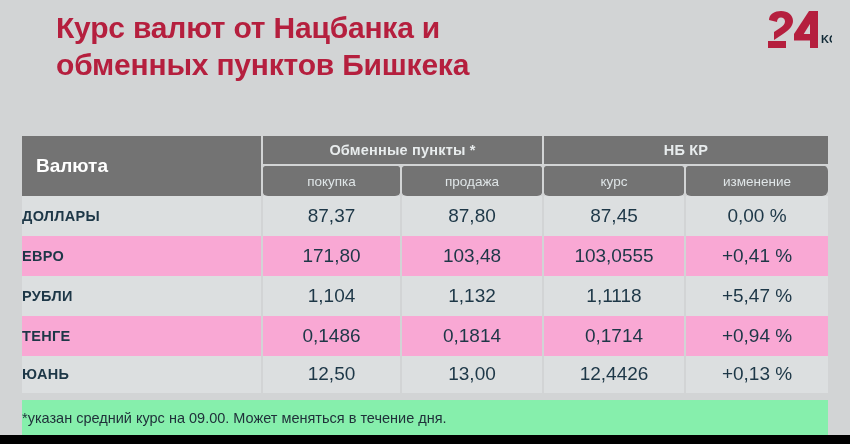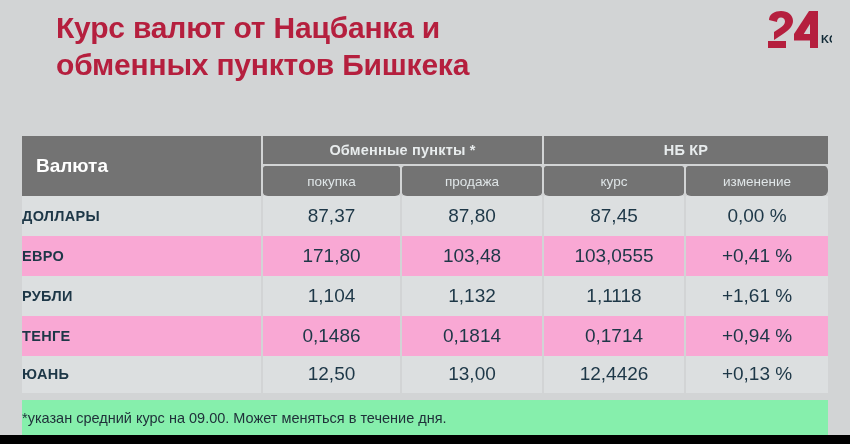--- a/index.html
+++ b/index.html
@@ -207,21 +207,21 @@
       <td class="num-cell">103,48</td>
       <td class="num-cell">103,0555</td>
       <td class="num-cell">+0,41 %</td>
     </tr>
 
     <tr class="data-row row-odd">
       <td class="cur-cell">РУБЛИ</td>
       <td class="num-cell">1,104</td>
       <td class="num-cell">1,132</td>
       <td class="num-cell">1,1118</td>
-      <td class="num-cell">+1,61 %</td>
+      <td class="num-cell">+5,47 %</td>
     </tr>
 
     <tr class="data-row row-even">
       <td class="cur-cell">ТЕНГЕ</td>
       <td class="num-cell">0,1486</td>
       <td class="num-cell">0,1814</td>
       <td class="num-cell">0,1714</td>
       <td class="num-cell">+0,94 %</td>
     </tr>
 

